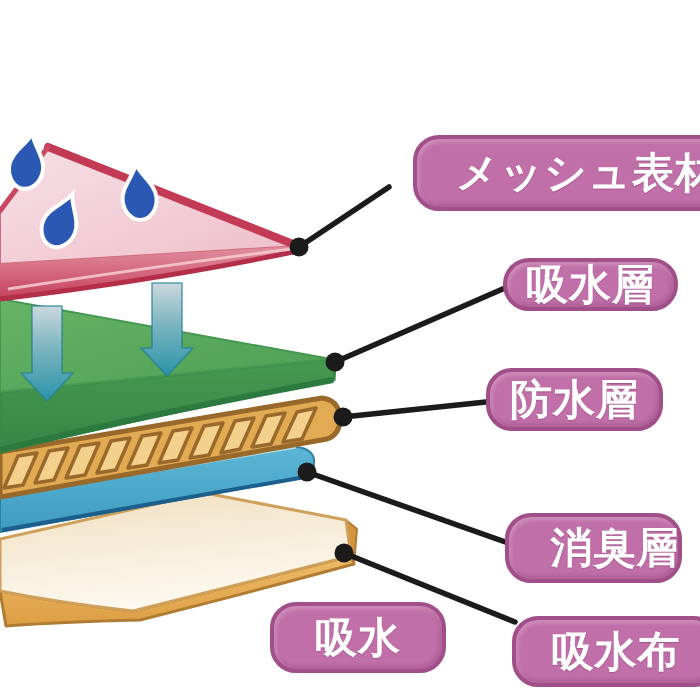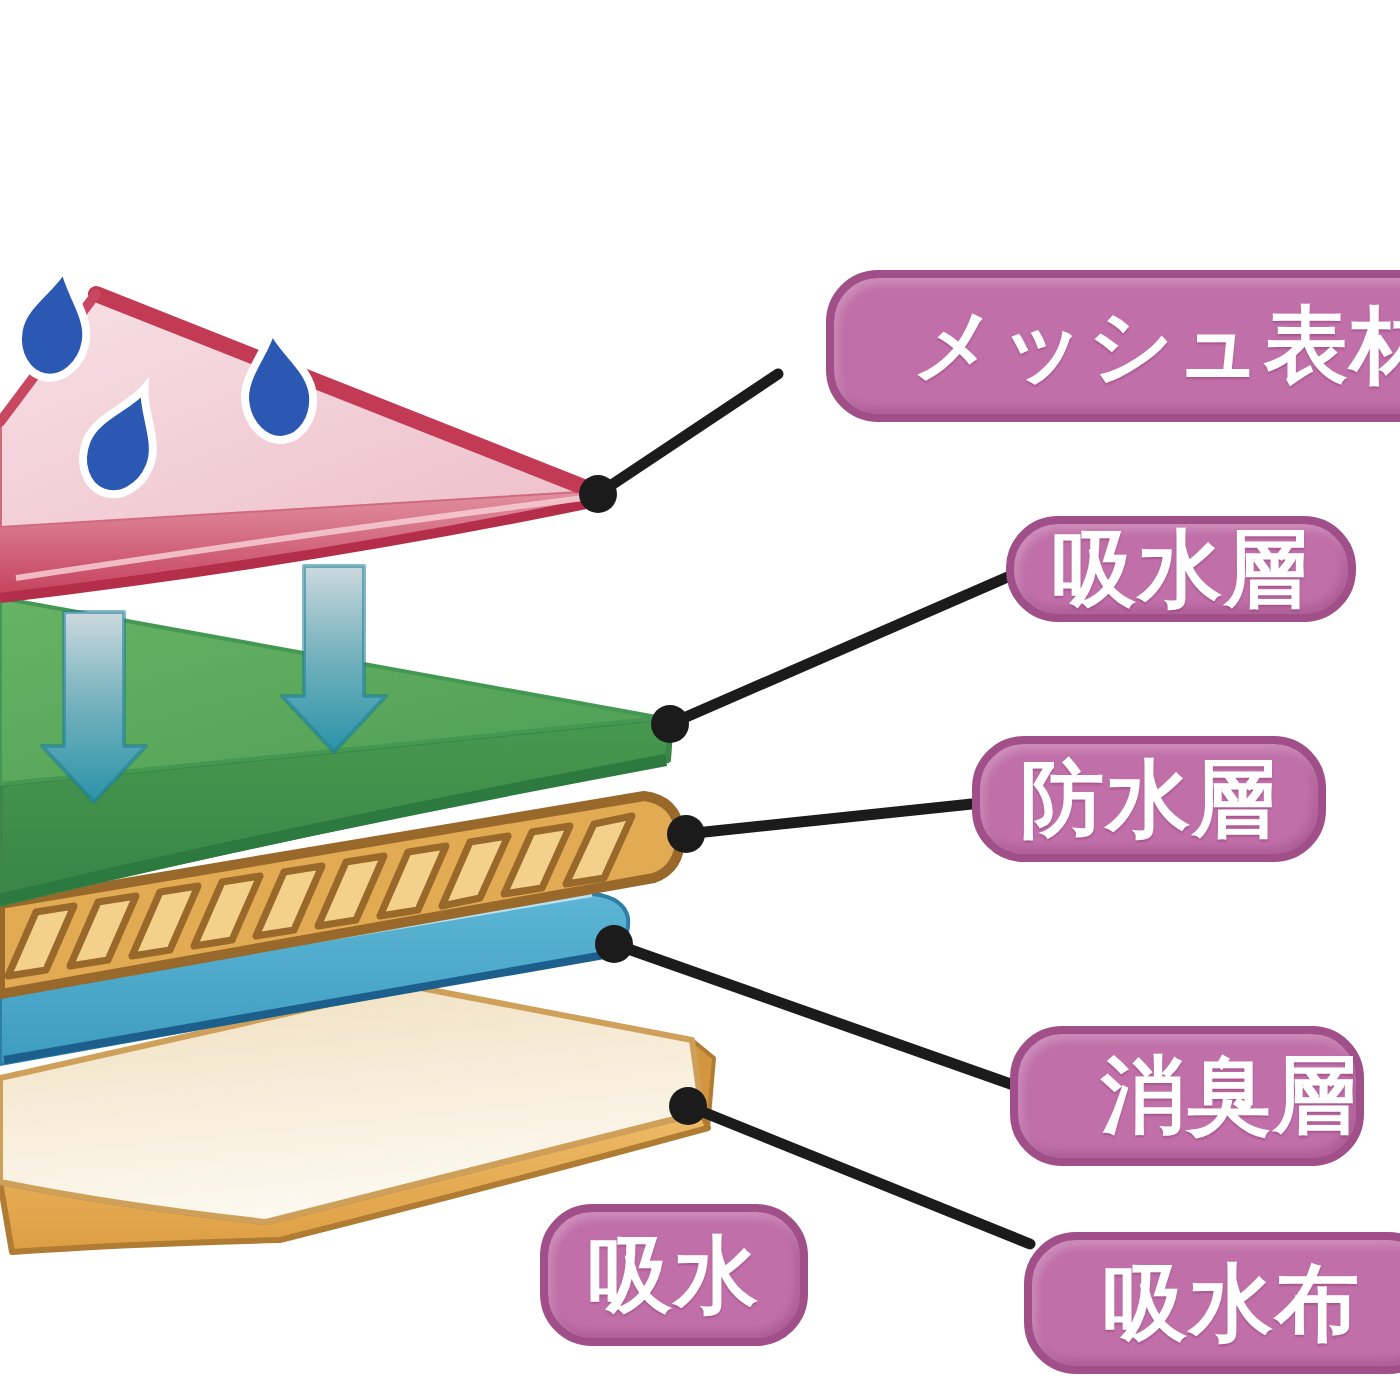--- a/index.html
+++ b/index.html
@@ -25,21 +25,21 @@
     letter-spacing:1px;
     box-shadow:inset 2px 3px 4px rgba(255,255,255,.22), inset -2px -3px 4px rgba(90,20,70,.18);
     white-space:nowrap;
     text-shadow:0 1px 1px rgba(120,40,95,.35);
   }
   .tag-mesh      {left:385px;top:135px;width:348px;height:76px;margin-left:28px;}
   .tag-absorbl   {left:503px;top:258px;width:175px;height:53px;}
   .tag-waterpr   {left:486px;top:368px;width:177px;height:63px;}
   .tag-deodor    {left:505px;top:513px;width:177px;height:70px;padding-left:43px;}
   .tag-absorbc   {left:512px;top:616px;width:208px;height:71px;}
-  .tag-absorb    {left:270px;top:602px;width:134px;height:71px;}
+  .tag-absorb    {left:270px;top:602px;width:176px;height:71px;}
 </style>
 </head>
 <body>
 
 <div class="stage">
 
 <svg width="700" height="700" viewBox="0 0 700 700">
   <defs>
     <linearGradient id="pinkTop" x1="0" y1="0" x2="1" y2="1">
       <stop offset="0" stop-color="#f8e0e6"></stop>

